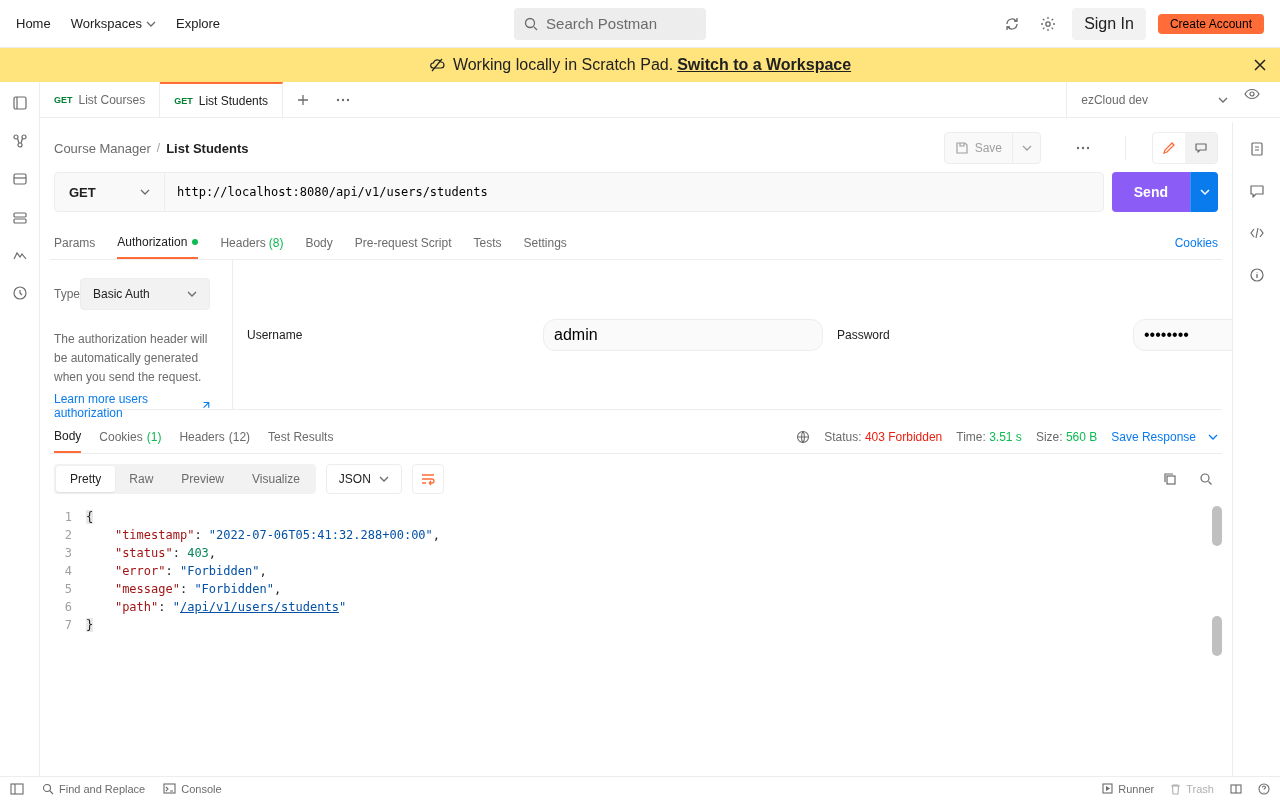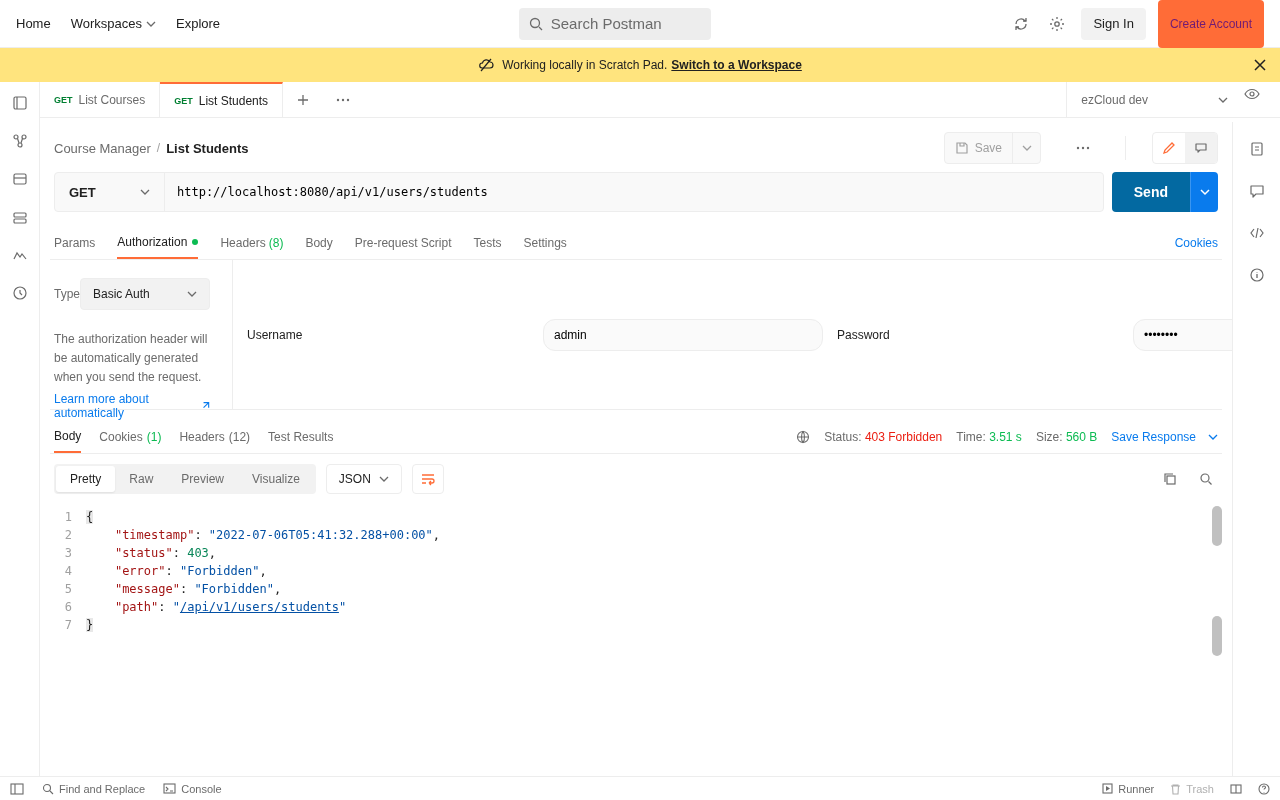--- a/index.html
+++ b/index.html
@@ -6,25 +6,25 @@
 body { font-family: -apple-system, BlinkMacSystemFont, "Segoe UI", sans-serif; font-size: 12px; color: #212121; background: #fff; width: 1280px; height: 800px; overflow: hidden; position: relative; }
 
 
 .topbar { height: 48px; display: flex; align-items: center; padding: 0 16px; border-bottom: 1px solid #ededed; }
 .topbar-left { display: flex; align-items: center; gap: 20px; }
 .topbar-item { font-size: 13px; color: #212121; display: flex; align-items: center; gap: 4px; cursor: pointer; }
 .topbar-center { flex: 1; display: flex; justify-content: center; }
 .searchbox { width: 192px; height: 32px; background: #ededed; border-radius: 4px; display: flex; align-items: center; padding: 0 10px; gap: 8px; color: #6b6b6b; font-size: 15px; }
 .topbar-right { display: flex; align-items: center; gap: 12px; }
 .icon-btn { width: 24px; height: 24px; display: flex; align-items: center; justify-content: center; cursor: pointer; color: #6b6b6b; }
-.btn-signin { height: 32px; padding: 0 12px; background: #f2f2f2; border: none; border-radius: 4px; font-size: 13px; color: #212121; cursor: pointer; }
-.btn-create { height: 48px; padding: 0 12px; background: #ff6c37; border: none; border-radius: 4px; font-size: 12px; color: #701a75; cursor: pointer; }
-
-
-.banner { height: 34px; background: #ffe47e; display: flex; align-items: center; justify-content: center; font-size: 12px; color: #212121; position: relative; }
+.btn-signin { height: 32px; padding: 0 12px; background: #f2f2f2; border: none; border-radius: 4px; font-size: 16px; color: #212121; cursor: pointer; }
+.btn-create { height: 20px; padding: 0 12px; background: #ff6c37; border: none; border-radius: 4px; font-size: 12px; color: #000000; cursor: pointer; }
+
+
+.banner { height: 34px; background: #ffe47e; display: flex; align-items: center; justify-content: center; font-size: 16px; color: #212121; position: relative; }
 .banner .close { position: absolute; right: 14px; cursor: pointer; }
 .banner .switch-link { font-weight: 600; text-decoration: underline; margin-left: 4px; cursor: pointer; }
 
 
 .left-rail { position: absolute; left: 0; top: 82px; bottom: 24px; width: 40px; border-right: 1px solid #ededed; display: flex; flex-direction: column; align-items: center; padding-top: 12px; gap: 20px; }
 .rail-icon { width: 18px; height: 18px; display:flex; align-items:center; justify-content:center; color: #6b6b6b; cursor: pointer; }
 
 
 .right-rail { position: absolute; right: 0; top: 122px; bottom: 24px; width: 48px; border-left: 1px solid #ededed; display: flex; flex-direction: column; align-items: center; padding-top: 18px; gap: 24px; }
 
@@ -56,21 +56,21 @@
 .mode-btn { width: 32px; display: flex; align-items: center; justify-content: center; cursor: pointer; }
 .mode-btn.active { color: #ff6c37; }
 .mode-btn.inactive { background: #f2f2f2; color: #6b6b6b; }
 
 
 .url-row { display: flex; gap: 8px; padding: 0 4px; margin-top: 4px; }
 .method-url { flex: 1; display: flex; border: 1px solid #ededed; border-radius: 4px; overflow: hidden; height: 40px; background: #f9f9f9; }
 .method-select { width: 110px; display: flex; align-items: center; justify-content: space-between; padding: 0 14px; font-weight: 600; font-size: 13px; cursor: pointer; border-right: 1px solid #ededed; }
 .url-input { flex: 1; border: none; background: transparent; padding: 0 12px; font-size: 12px; font-family: monospace; outline: none; }
 .send-group { display: flex; height: 40px; }
-.send-btn { background: #0369a1; color: #fff; border: none; padding: 0 22px; font-size: 14px; font-weight: 600; border-radius: 4px 0 0 4px; cursor: pointer; }
+.send-btn { background: #8b5cf6; color: #fff; border: none; padding: 0 22px; font-size: 14px; font-weight: 600; border-radius: 4px 0 0 4px; cursor: pointer; }
 .send-drop { background: #097bed; color: #fff; border: none; width: 28px; border-left: 1px solid rgba(255,255,255,0.2); border-radius: 0 4px 4px 0; cursor: pointer; display: flex; align-items: center; justify-content: center; }
 
 
 .req-section-tabs { display: flex; align-items: center; gap: 22px; padding: 0 4px; margin-top: 14px; font-size: 12px; border-bottom: 1px solid #ededed; height: 34px; }
 .sec-tab { color: #6b6b6b; cursor: pointer; height: 100%; display: flex; align-items: center; }
 .sec-tab.active { color: #212121; font-weight: 500; border-bottom: 2px solid #ff6c37; }
 .sec-tab .dot { width: 6px; height: 6px; background: #0cbb52; border-radius: 50%; margin-left: 5px; }
 .sec-tab .count { color: #0cbb52; margin-left: 3px; }
 .cookies-link { margin-left: auto; color: #097bed; cursor: pointer; font-size: 12px; font-weight: 500; }
 
@@ -78,21 +78,21 @@
 .auth-panel { display: flex; height: 150px; border-bottom: 1px solid #ededed; }
 .auth-left { width: 320px; border-right: 1px solid #ededed; padding: 18px 22px 18px 4px; }
 .auth-left-row { display: flex; align-items: center; justify-content: space-between; margin-bottom: 20px; }
 .auth-type-label { font-size: 12px; color: #6b6b6b; }
 .auth-type-select { height: 32px; background: #f2f2f2; border: 1px solid #ededed; border-radius: 4px; display: flex; align-items: center; justify-content: space-between; padding: 0 12px; font-size: 12px; width: 130px; cursor: pointer; }
 .auth-desc { font-size: 12px; color: #6b6b6b; line-height: 1.6; }
 .auth-link { color: #097bed; cursor: pointer; display: inline-flex; align-items: center; gap: 4px; margin-top: 4px;}
 .auth-right { flex: 1; padding: 20px 14px; display: flex; gap: 14px; }
 .input-row { display: flex; align-items: center; }
 .input-label { width: 296px; font-size: 12px; color: #212121; }
-.text-input { width: 280px; height: 32px; border: 1px solid #ededed; border-radius: 12px; padding: 0 10px; font-size: 12px; background: #fafafa; outline: none; }
+.text-input { width: 280px; height: 32px; border: 1px solid #ededed; border-radius: 12px; padding: 0 10px; font-size: 16px; background: #fafafa; outline: none; }
 .checkbox-row { display: flex; align-items: center; gap: 10px; padding-left: 296px; }
 .chk { width: 16px; height: 16px; border: 1px solid #a0a0a0; border-radius: 3px; cursor: pointer; }
 
 
 .resp-tabs { display: flex; align-items: center; gap: 18px; padding: 0 4px; margin-top: 10px; font-size: 12px; height: 34px; border-bottom: 1px solid #ededed; }
 .resp-tab { color: #6b6b6b; cursor: pointer; height: 100%; display: flex; align-items: center; }
 .resp-tab.active { color: #212121; font-weight: 500; border-bottom: 2px solid #ff6c37; }
 .resp-tab .count { margin-left: 4px; color: #0cbb52; }
 .resp-tab .count-gray { margin-left: 4px; color: #6b6b6b; }
 .resp-meta { margin-left: auto; display: flex; align-items: center; gap: 14px; color: #6b6b6b; }
@@ -374,21 +374,21 @@
         <span class="auth-type-label">Type</span>
         <div class="auth-type-select">
           <span>Basic Auth</span>
           <svg width="10" height="10" viewBox="0 0 10 10">
               <path d="M1 3l4 4 4-4" stroke="#6b6b6b" stroke-width="1.3" fill="none"></path>
             </svg>
         </div>
       </div>
       <div class="auth-desc">The authorization header will be automatically generated when you send the request.</div>
       <div class="auth-link">
-        <span>Learn more about automatically</span>
+        <span>Learn more users authorization</span>
         <svg width="10" height="10" viewBox="0 0 10 10">
             <path d="M3 1h6v6M9 1L3 7" stroke="#097bed" stroke-width="1.3" fill="none"></path>
           </svg>
       </div>
     </div>
     <div class="auth-right">
       <div class="input-row">
         <span class="input-label">Username</span>
         <input class="text-input" value="admin" style="">
       </div>

